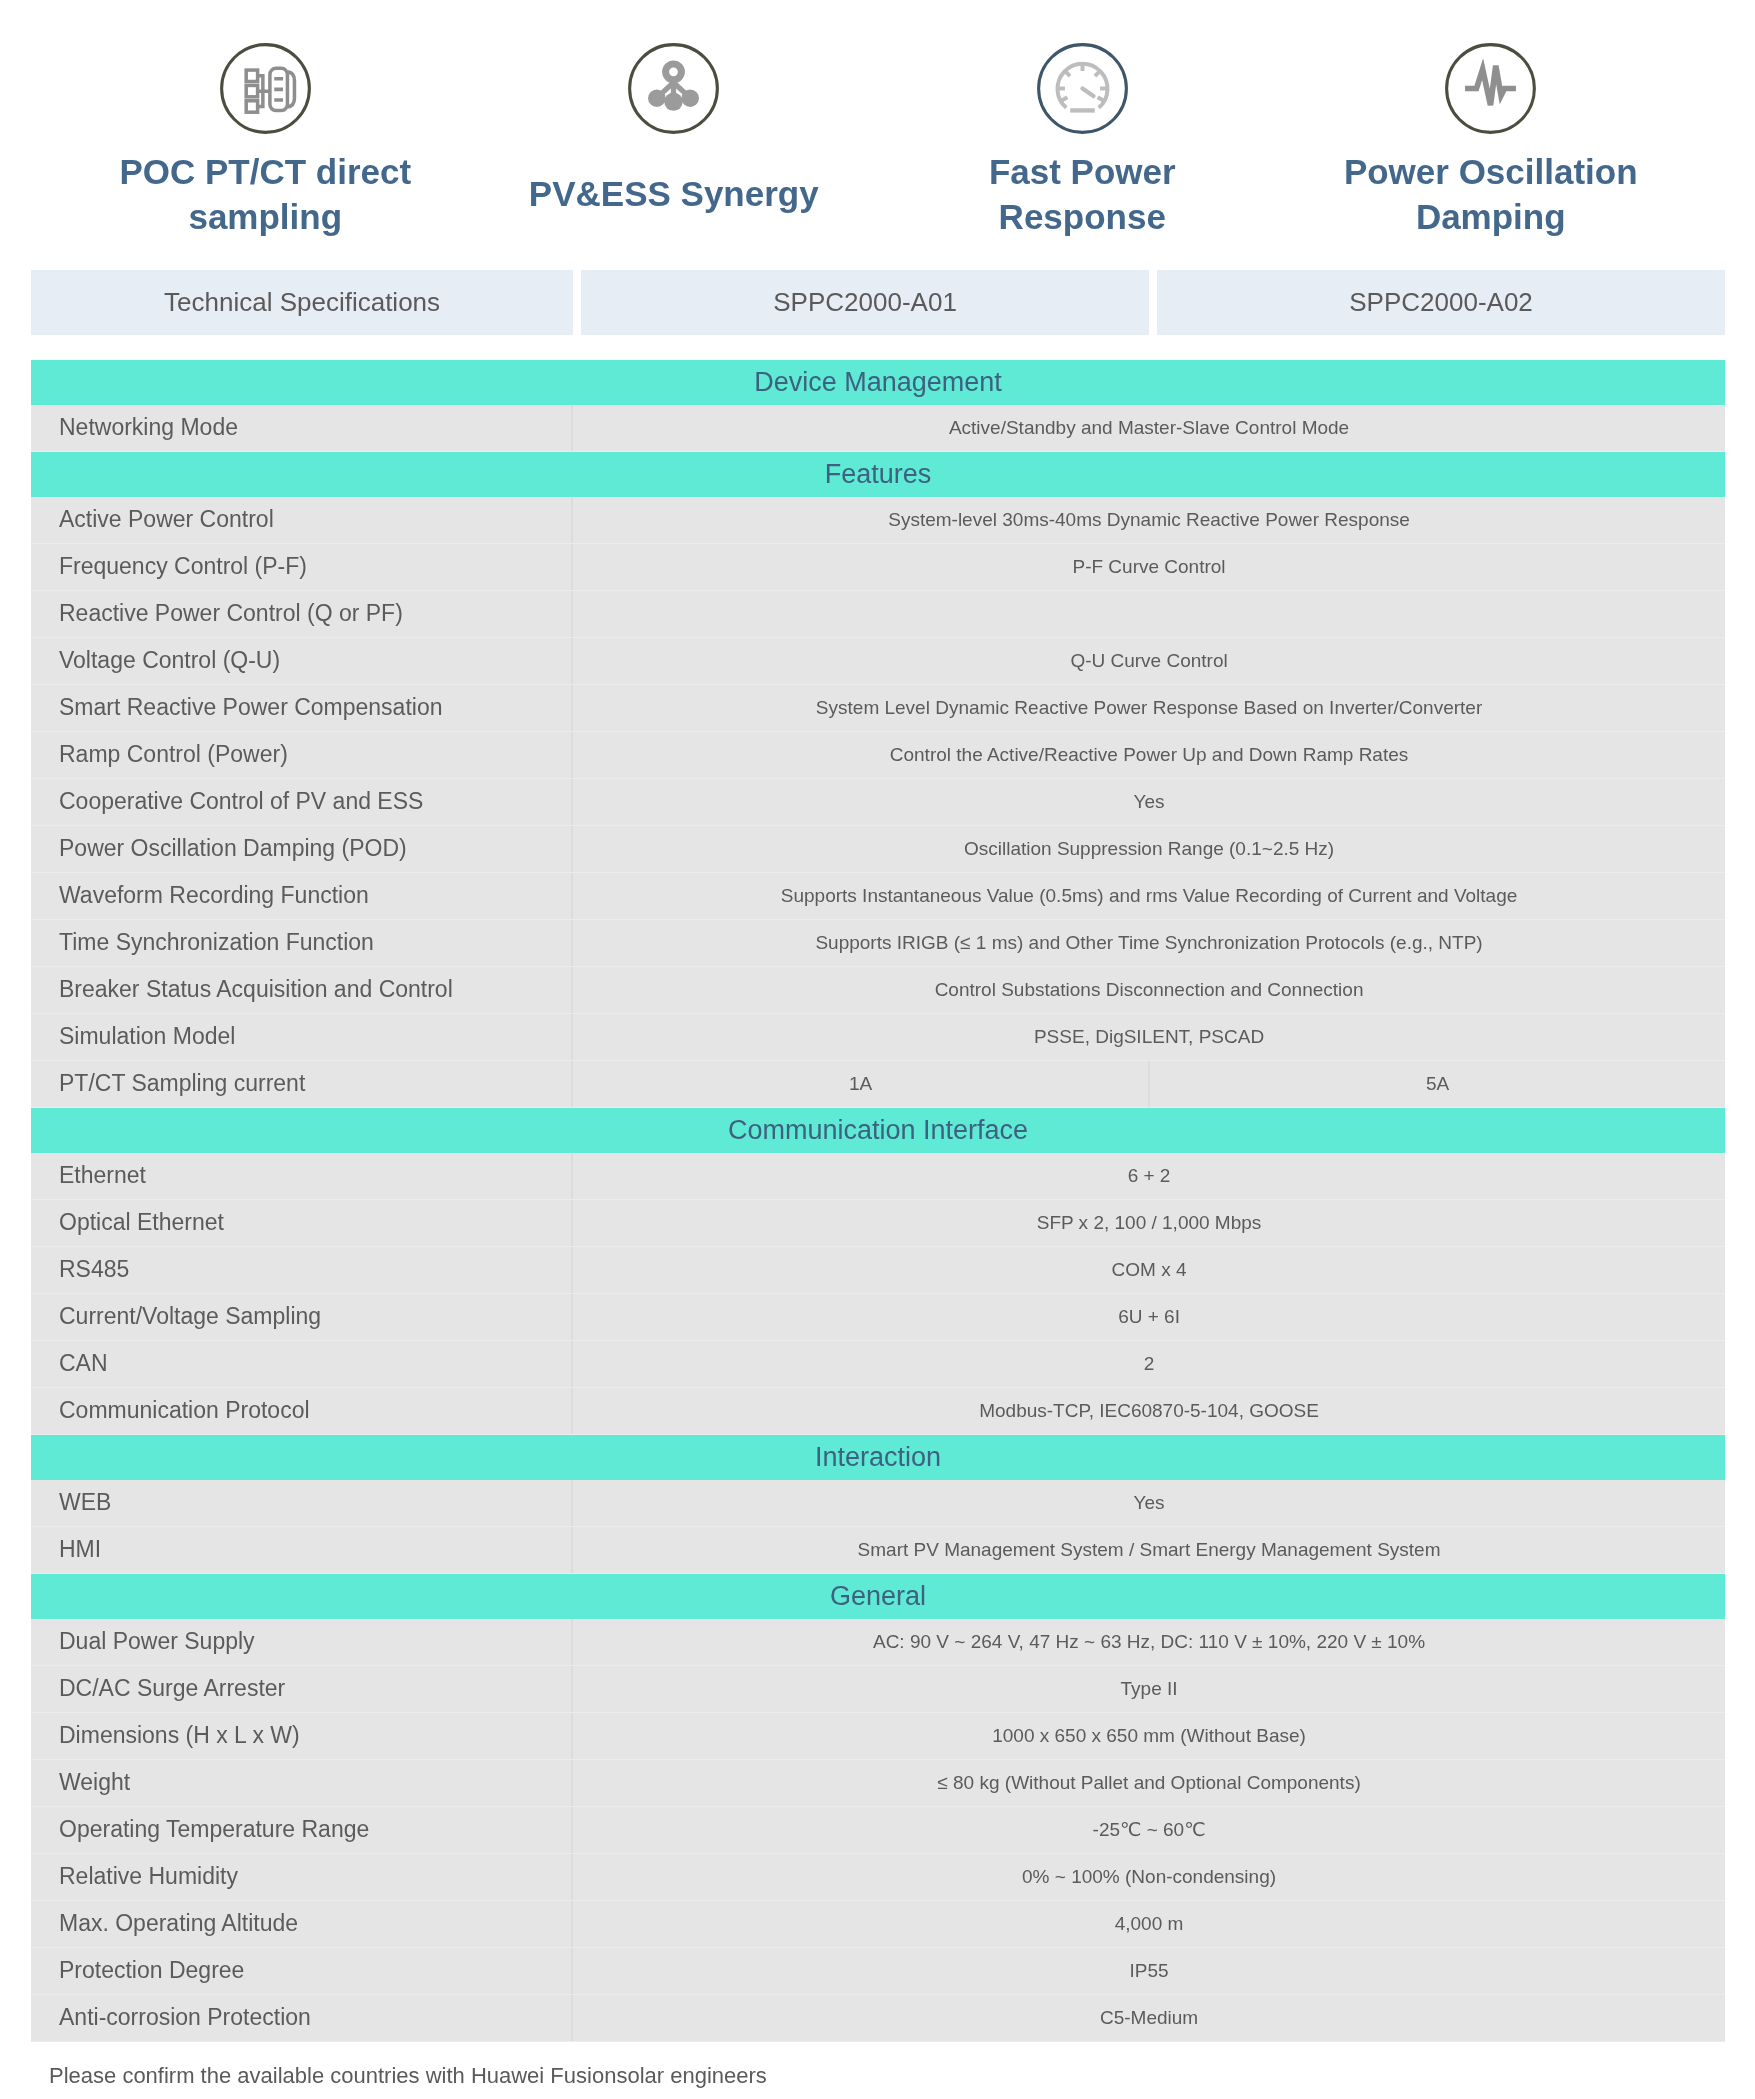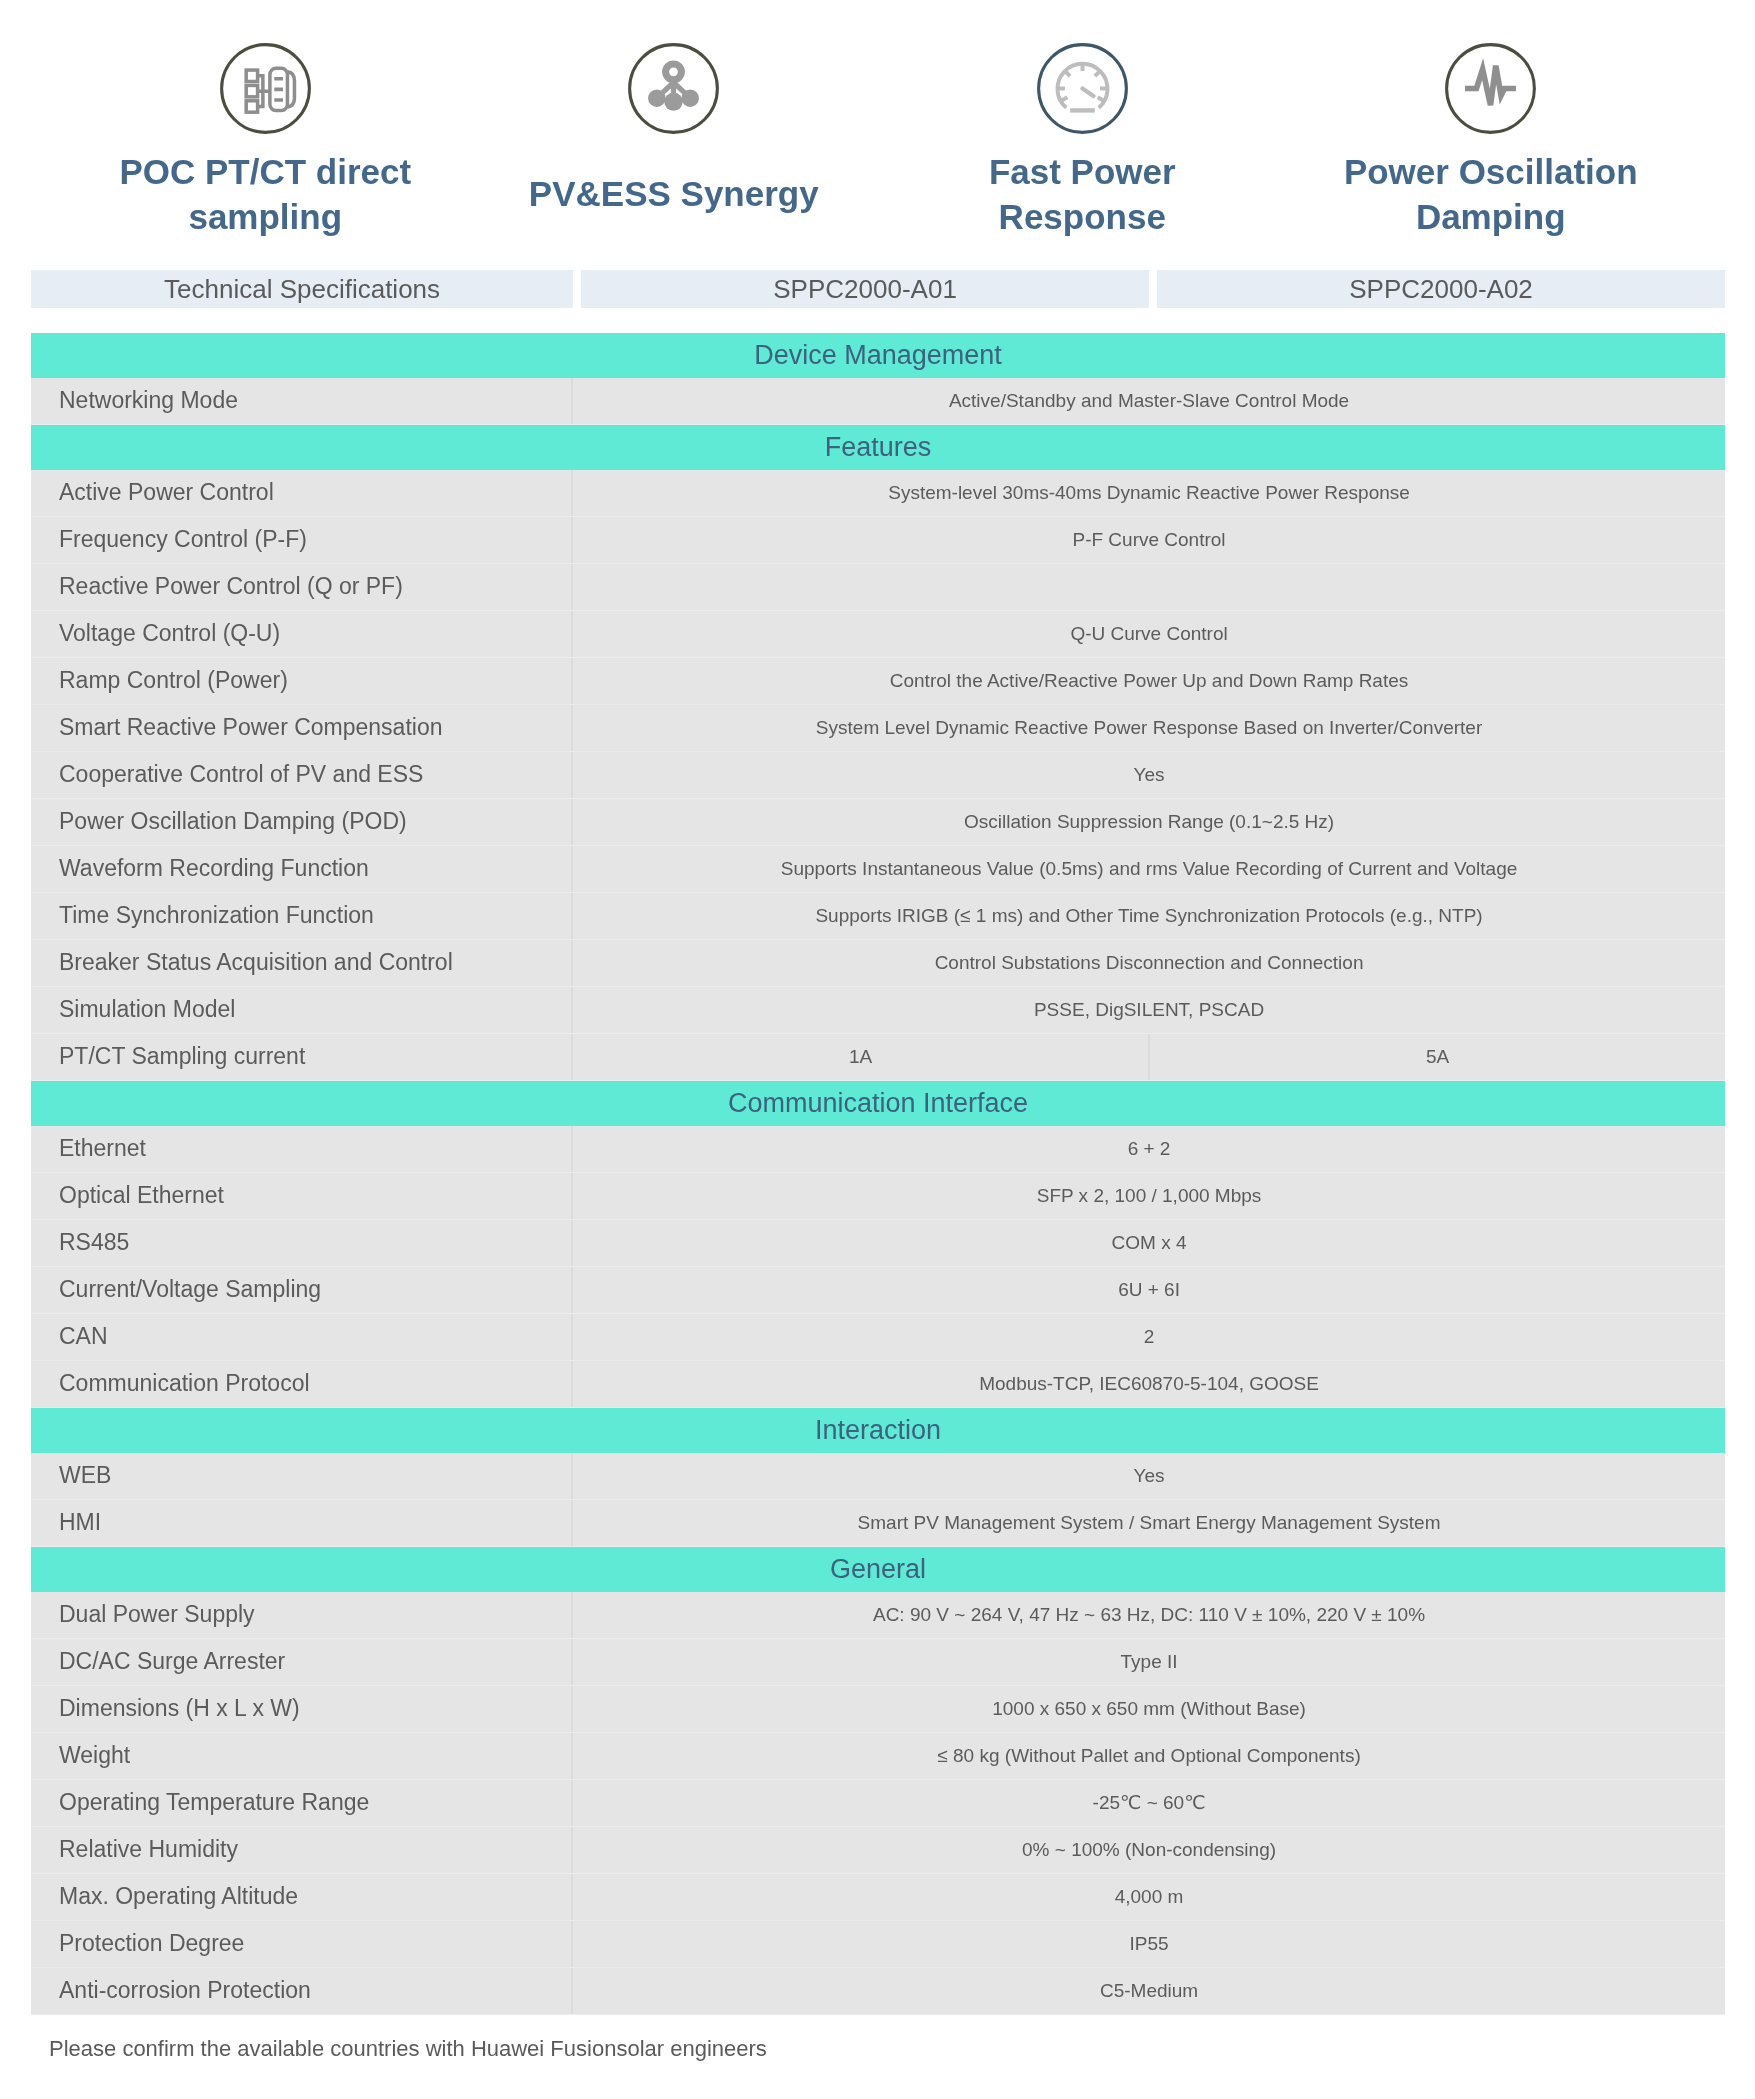--- a/index.html
+++ b/index.html
@@ -15,21 +15,21 @@
   .feature{flex:1;display:flex;flex-direction:column;align-items:center;}
   .icon-wrap{height:98px;display:flex;align-items:center;justify-content:center;}
   .feature-label{
     margin-top:12.3px;font-size:35px;font-weight:600;color:#44688c;
     text-align:center;line-height:1.28;max-width:334px;min-height:91px;
     display:flex;align-items:center;justify-content:center;
   }
 
   
   .spec-table{width:1694px;margin:30px auto 0;}
-  .table-header{display:flex;gap:8px;height:38px;margin-bottom:24.6px;}
+  .table-header{display:flex;gap:8px;height:65px;margin-bottom:24.6px;}
   .th{
     background:#e7edf5;display:flex;align-items:center;justify-content:center;
     font-size:26px;color:#5a5a5a;
   }
   .th.c1{width:32%;}
   .th.c2,.th.c3{flex:1;}
 
   .section-band{
     height:45px;background:#5eead4;display:flex;align-items:center;justify-content:center;
     font-size:27px;color:#3d617f;
@@ -142,26 +142,26 @@
           <div class="row-value">P-F Curve Control</div>
         </div>
         <div class="spec-row">
           <div class="row-label">Reactive Power Control (Q or PF)</div>
         </div>
         <div class="spec-row">
           <div class="row-label">Voltage Control (Q-U)</div>
           <div class="row-value">Q-U Curve Control</div>
         </div>
         <div class="spec-row">
+          <div class="row-label">Smart Reactive Power Compensation</div>
+          <div class="row-value">System Level Dynamic Reactive Power Response Based on Inverter/Converter</div>
+        </div>
+        <div class="spec-row">
           <div class="row-label">Ramp Control (Power)</div>
           <div class="row-value">Control the Active/Reactive Power Up and Down Ramp Rates</div>
-        </div>
-        <div class="spec-row">
-          <div class="row-label">Smart Reactive Power Compensation</div>
-          <div class="row-value">System Level Dynamic Reactive Power Response Based on Inverter/Converter</div>
         </div>
         <div class="spec-row">
           <div class="row-label">Cooperative Control of PV and ESS</div>
           <div class="row-value">Yes</div>
         </div>
         <div class="spec-row">
           <div class="row-label">Power Oscillation Damping (POD)</div>
           <div class="row-value">Oscillation Suppression Range (0.1~2.5 Hz)</div>
         </div>
         <div class="spec-row">

